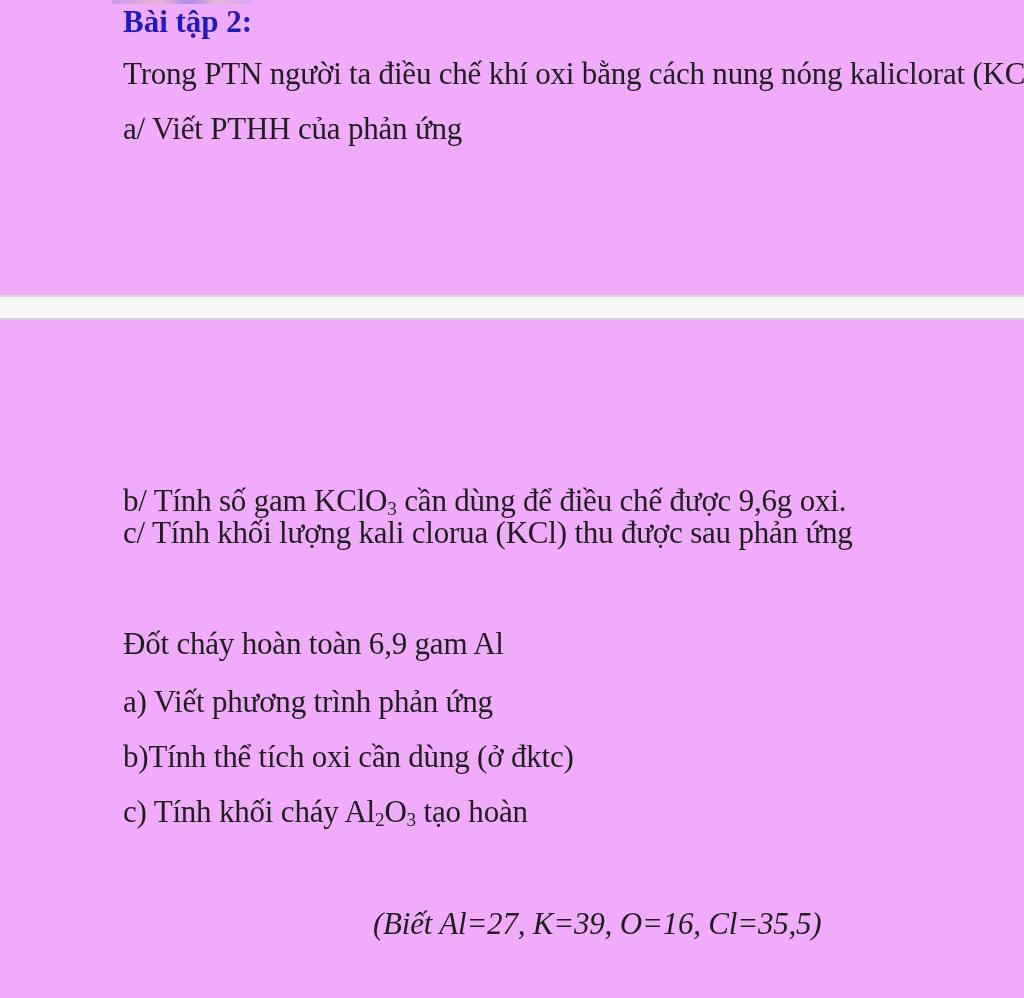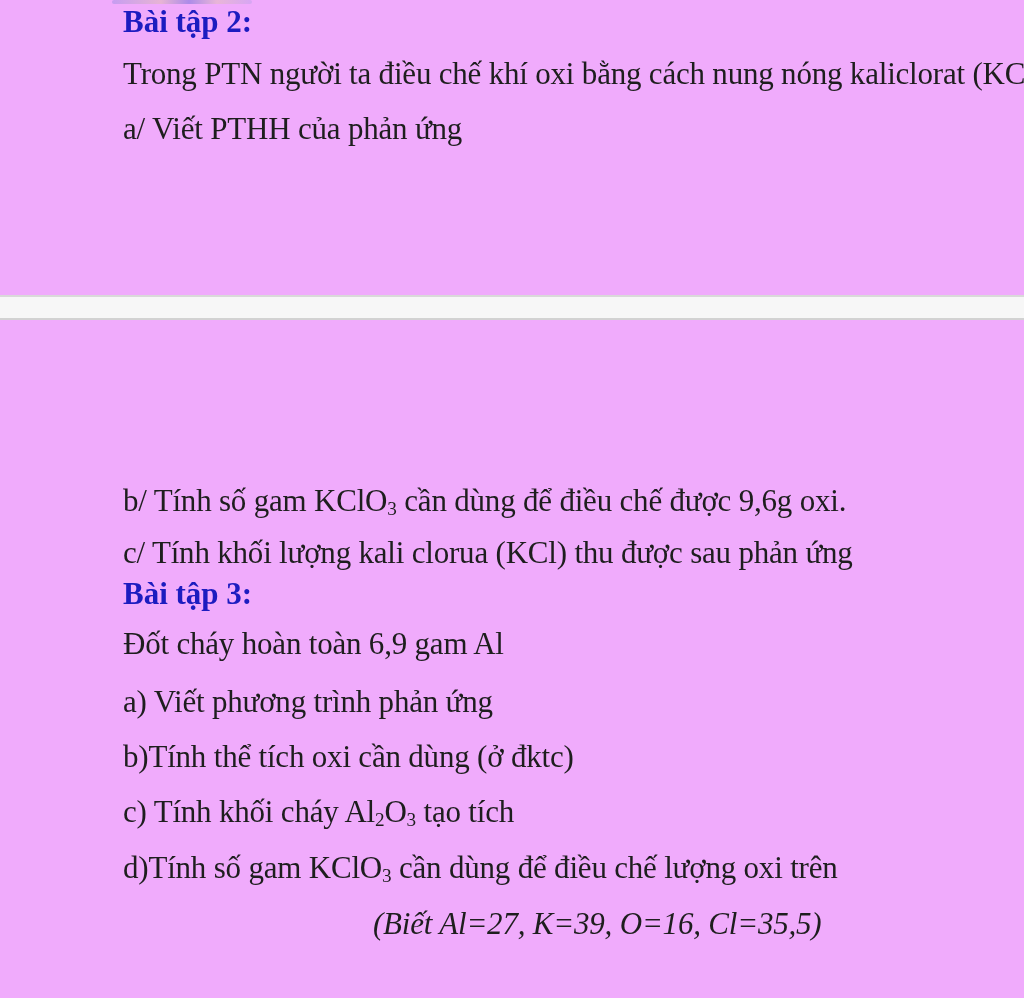--- a/index.html
+++ b/index.html
@@ -73,29 +73,27 @@
   <div class="line heading" style="top: 4px;">Bài tập 2:</div>
 
   <div class="line" style="top: 56px;"><span>Trong PTN người ta điều chế khí oxi bằng cách nung nóng kaliclorat (KClO</span></div>
 
   <div class="line" style="top: 111px; text-align: right;"><span>a/ Viết PTHH của phản ứng</span></div>
 
   <div id="page-break"></div>
 
   <div class="line" style="top: 483px;"><span>b/ Tính số gam KClO</span><sub>3</sub><span> cần dùng để điều chế được 9,6g oxi.</span></div>
 
-  <div class="line" style="top: 535px;"><span>c/ Tính khối lượng kali clorua (KCl) thu được sau phản ứng</span></div>
+  <div class="line" style="top: 515px;"><span>c/ Tính khối lượng kali clorua (KCl) thu được sau phản ứng</span></div>
 
-  <div class="line heading" style="top: 576px;">Bài tập 3:</div>
 
   <div class="line" style="top: 626px;"><span>Đốt cháy hoàn toàn 6,9 gam Al</span></div>
 
   <div class="line" style="top: 739px;"><span>b)Tính thể tích oxi cần dùng (ở đktc)</span></div>
 
   <div class="line" style="top: 684px;"><span>a) Viết phương trình phản ứng</span></div>
 
-  <div class="line" style="top: 794px;"><span>c) Tính khối cháy Al</span><sub>2</sub><span>O</span><sub>3</sub><span> tạo tích</span></div>
+  <div class="line" style="top: 794px;"><span>c) Tính khối cháy Al</span><sub>2</sub><span>O</span><sub>3</sub><span> tạo hoàn</span></div>
 
-  <div class="line" style="top: 850px;"><span>d)Tính số gam KClO</span><sub>3</sub><span> cần dùng để điều chế lượng oxi trên</span></div>
 
   <div class="line" id="note-line" style="top: 906px;"><span>(Biết  Al=27, K=39, O=16,  Cl=35,5)</span></div>
 
 </div>
 
 </body></html>

